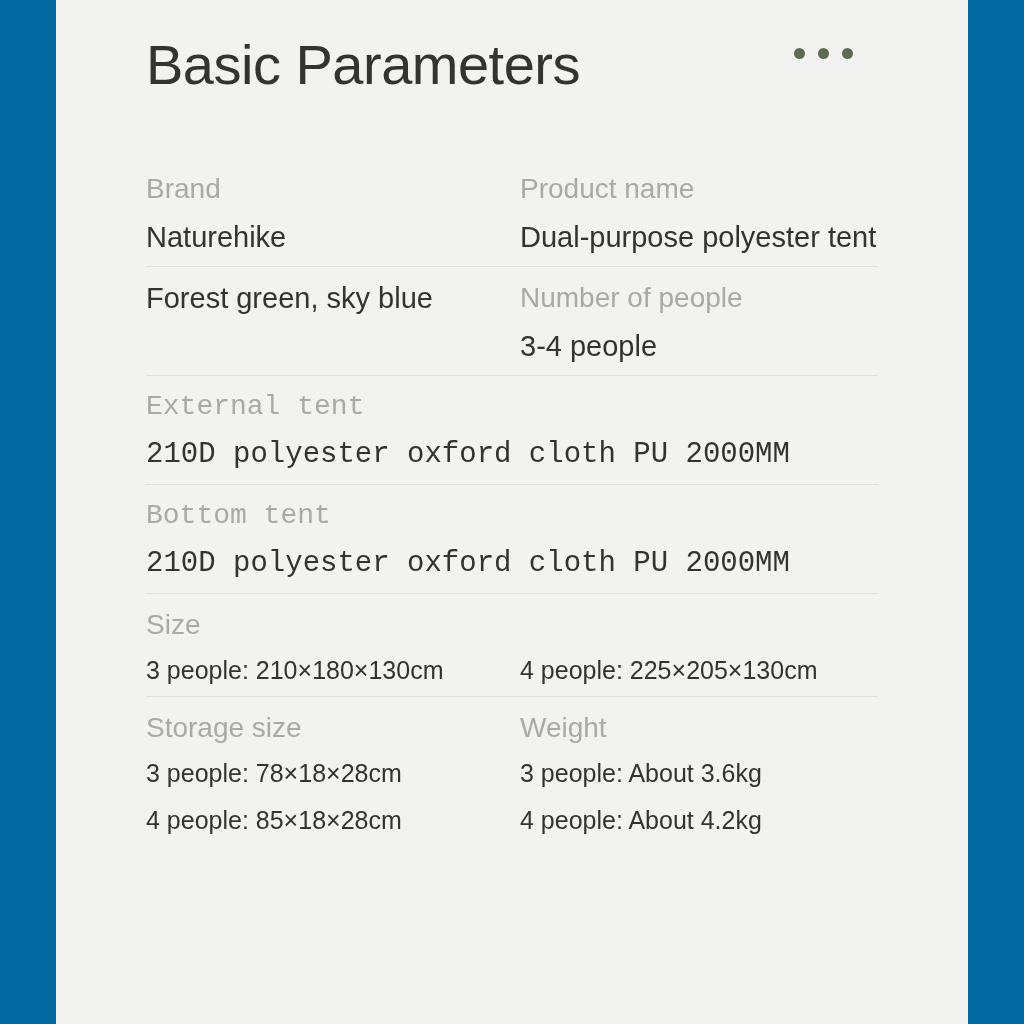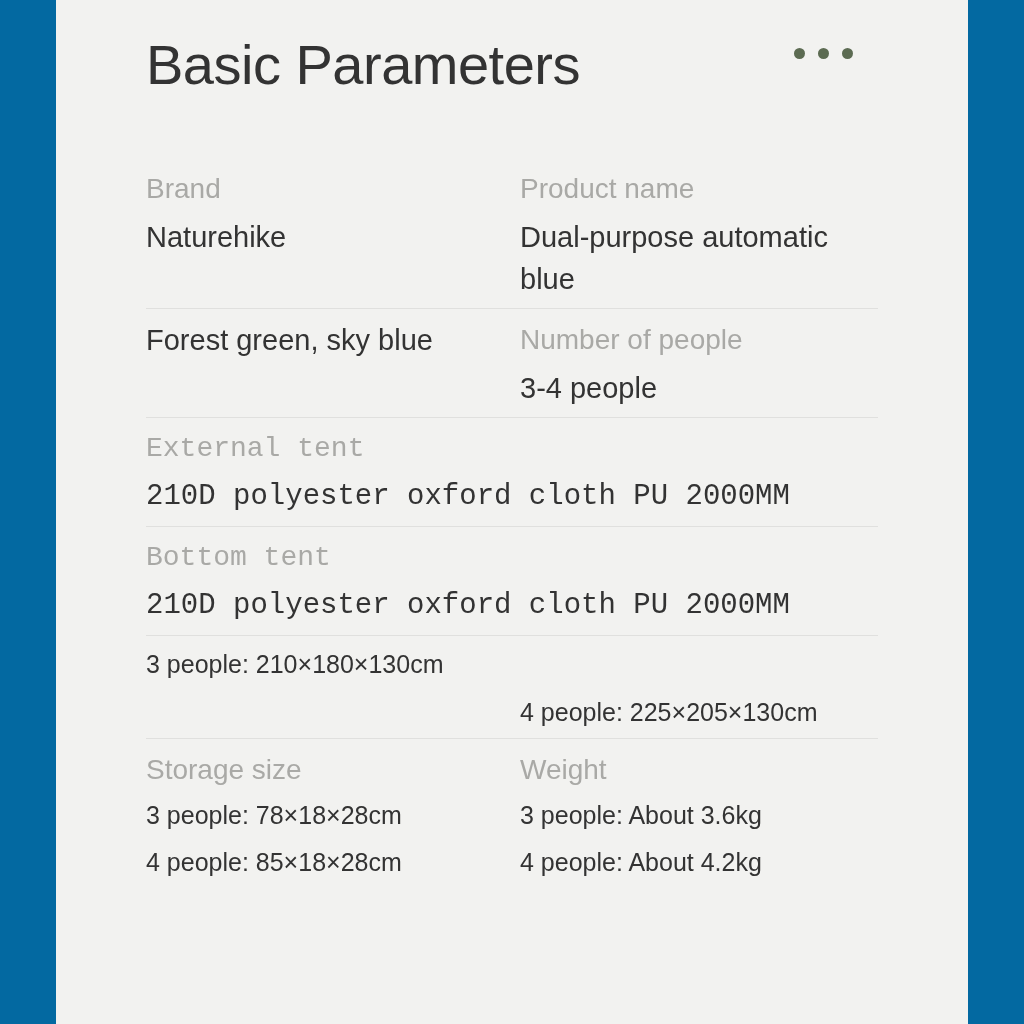--- a/index.html
+++ b/index.html
@@ -118,21 +118,21 @@
     <div class="table">
 
       <div class="row">
         <div class="cells">
           <div class="cell">
             <div class="label">Brand</div>
             <div class="value">Naturehike</div>
           </div>
           <div class="cell right">
             <div class="label">Product name</div>
-            <div class="value">Dual-purpose automatic blue</div>
+            <div class="value">Dual-purpose polyester tent</div>
           </div>
         </div>
       </div>
 
       <div class="row">
         <div class="cells">
           <div class="cell">
             <div class="value">Forest green, sky blue</div>
           </div>
           <div class="cell right">
@@ -156,20 +156,21 @@
           <div class="cell full">
             <div class="label">Bottom tent</div>
             <div class="value">210D polyester oxford cloth PU 2000MM</div>
           </div>
         </div>
       </div>
 
       <div class="row row-size">
         <div class="cells">
           <div class="cell">
+            <div class="label">Size</div>
             <div class="value">3 people: 210×180×130cm</div>
           </div>
           <div class="cell right">
             <div class="label">&nbsp;</div>
             <div class="value">4 people: 225×205×130cm</div>
           </div>
         </div>
       </div>
 
       <div class="row row-storage">

